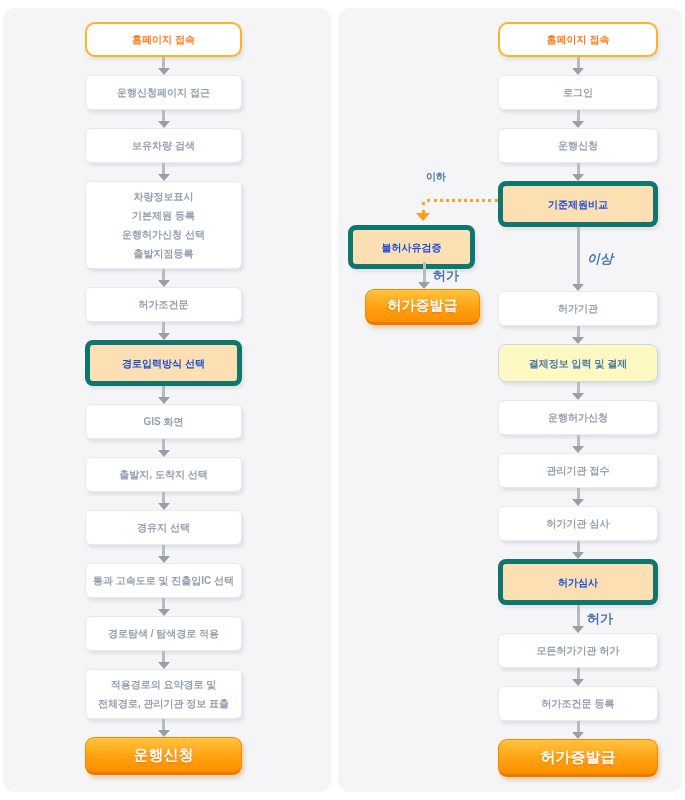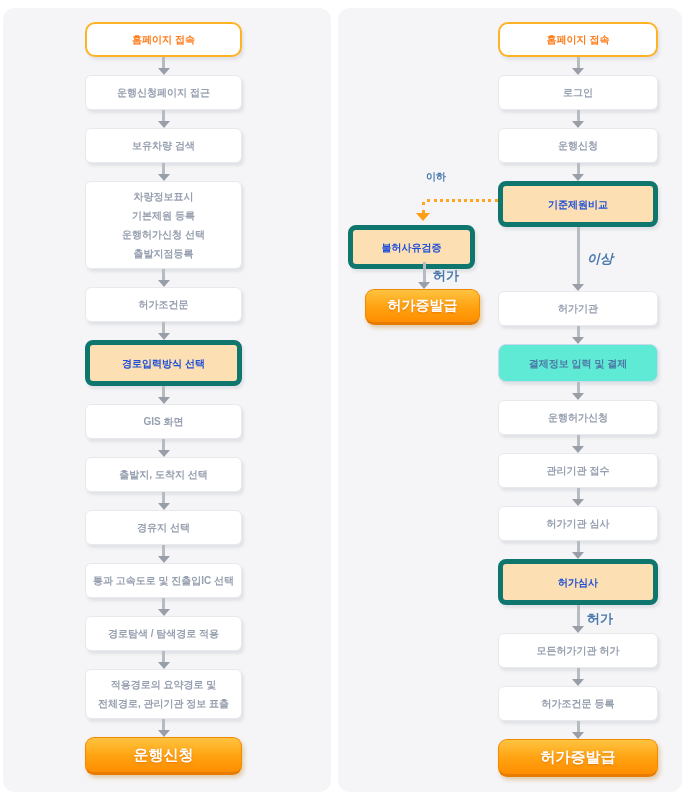--- a/index.html
+++ b/index.html
@@ -24,21 +24,21 @@
     padding:0 2px;
   }
   .lines{padding:5px 2px;}
   .start-box{
     min-height:31px;border:2px solid #ffb224;border-radius:10px;color:#ff7d1b;
   }
   .hl-orange{
     min-height:36px;background:#fcdfb3;border:5px solid #0f766e;border-radius:8px;color:#1d4ed8;
   }
   .hl-blue{
-    min-height:36px;background:#5eead4;border:1px solid #c8d9ea;border-radius:8px;color:#4d79a7;
+    min-height:36px;background:#fef9c3;border:1px solid #c8d9ea;border-radius:8px;color:#4d79a7;
   }
   .grad-btn{
     min-height:34px;border-radius:9px;
     background:linear-gradient(180deg,#ffc340 0%,#ffa312 52%,#ff8e00 100%);
     border:1px solid #f18a00;border-bottom:3px solid #e87c00;
     color:#ffffff;font-size:15px;font-weight:bold;
     text-shadow:0 1px 2px rgba(205,95,0,0.55);
     display:flex;align-items:center;justify-content:center;
     box-shadow:2px 3px 4px rgba(190,125,35,0.35);
   }

